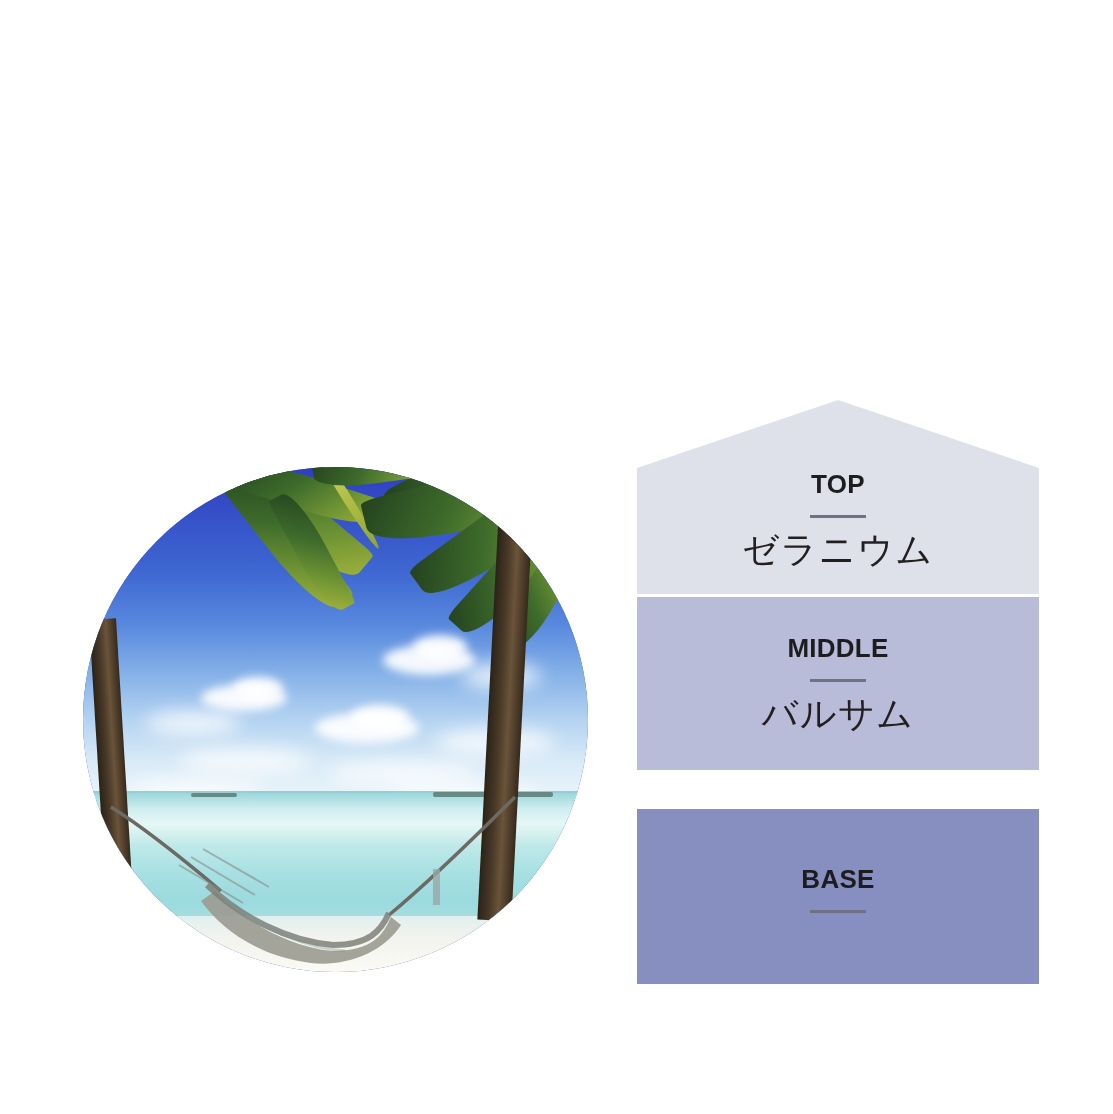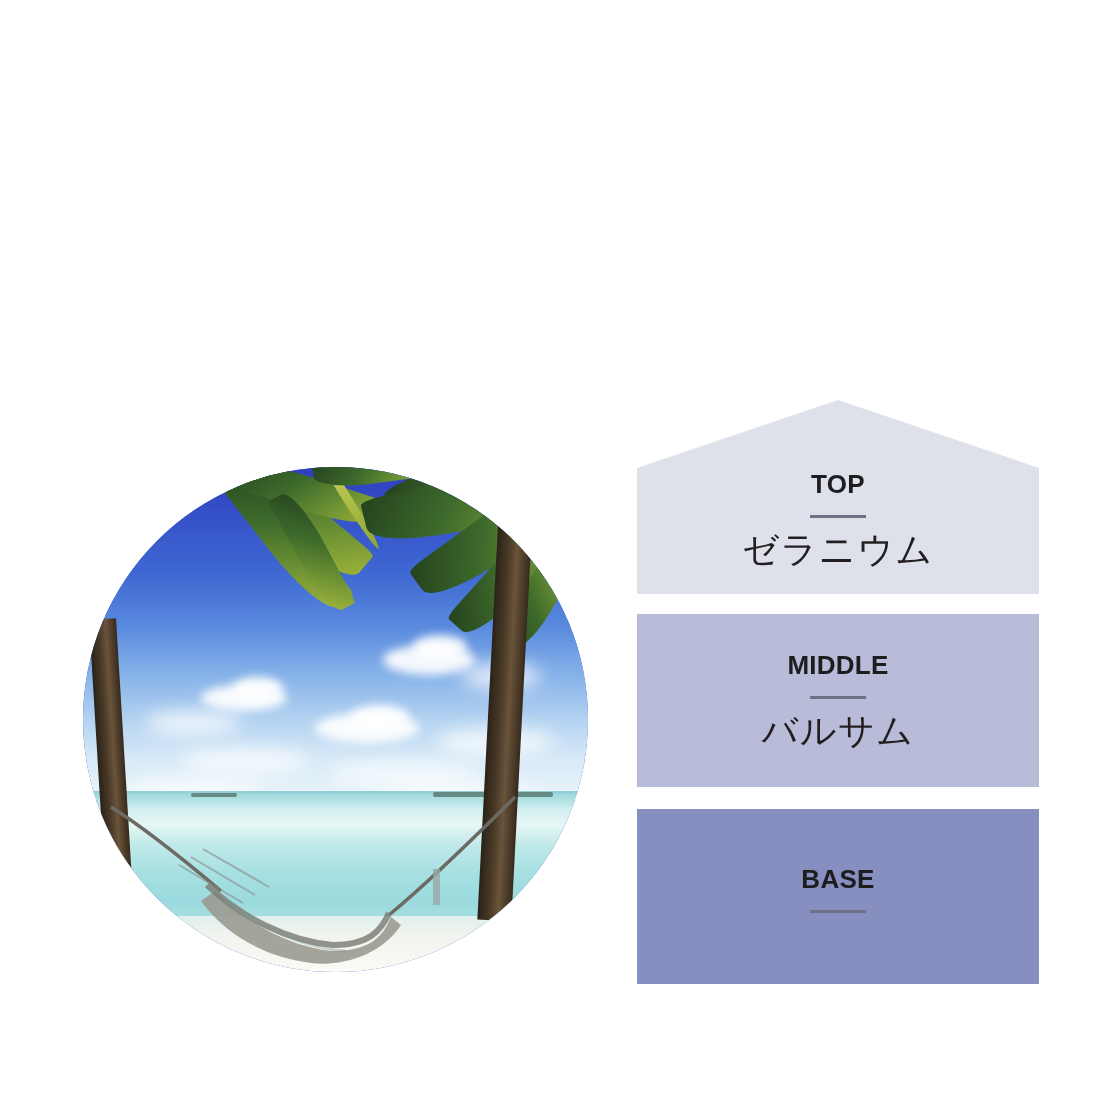--- a/index.html
+++ b/index.html
@@ -183,21 +183,21 @@
 
   #band-top {
     top: 0;
     height: 194px;
     background: #dfe1ea;
     clip-path: polygon(0% 35%, 50% 0%, 100% 35%, 100% 100%, 0% 100%);
     padding-top: 44px;
     box-sizing: border-box;
   }
   #band-middle {
-    top: 214px;
+    top: 197px;
     height: 173px;
     background: #b9bcd8;
   }
   #band-base {
     top: 409px;
     height: 175px;
     background: #868fc0;
   }
 </style>
 </head>

